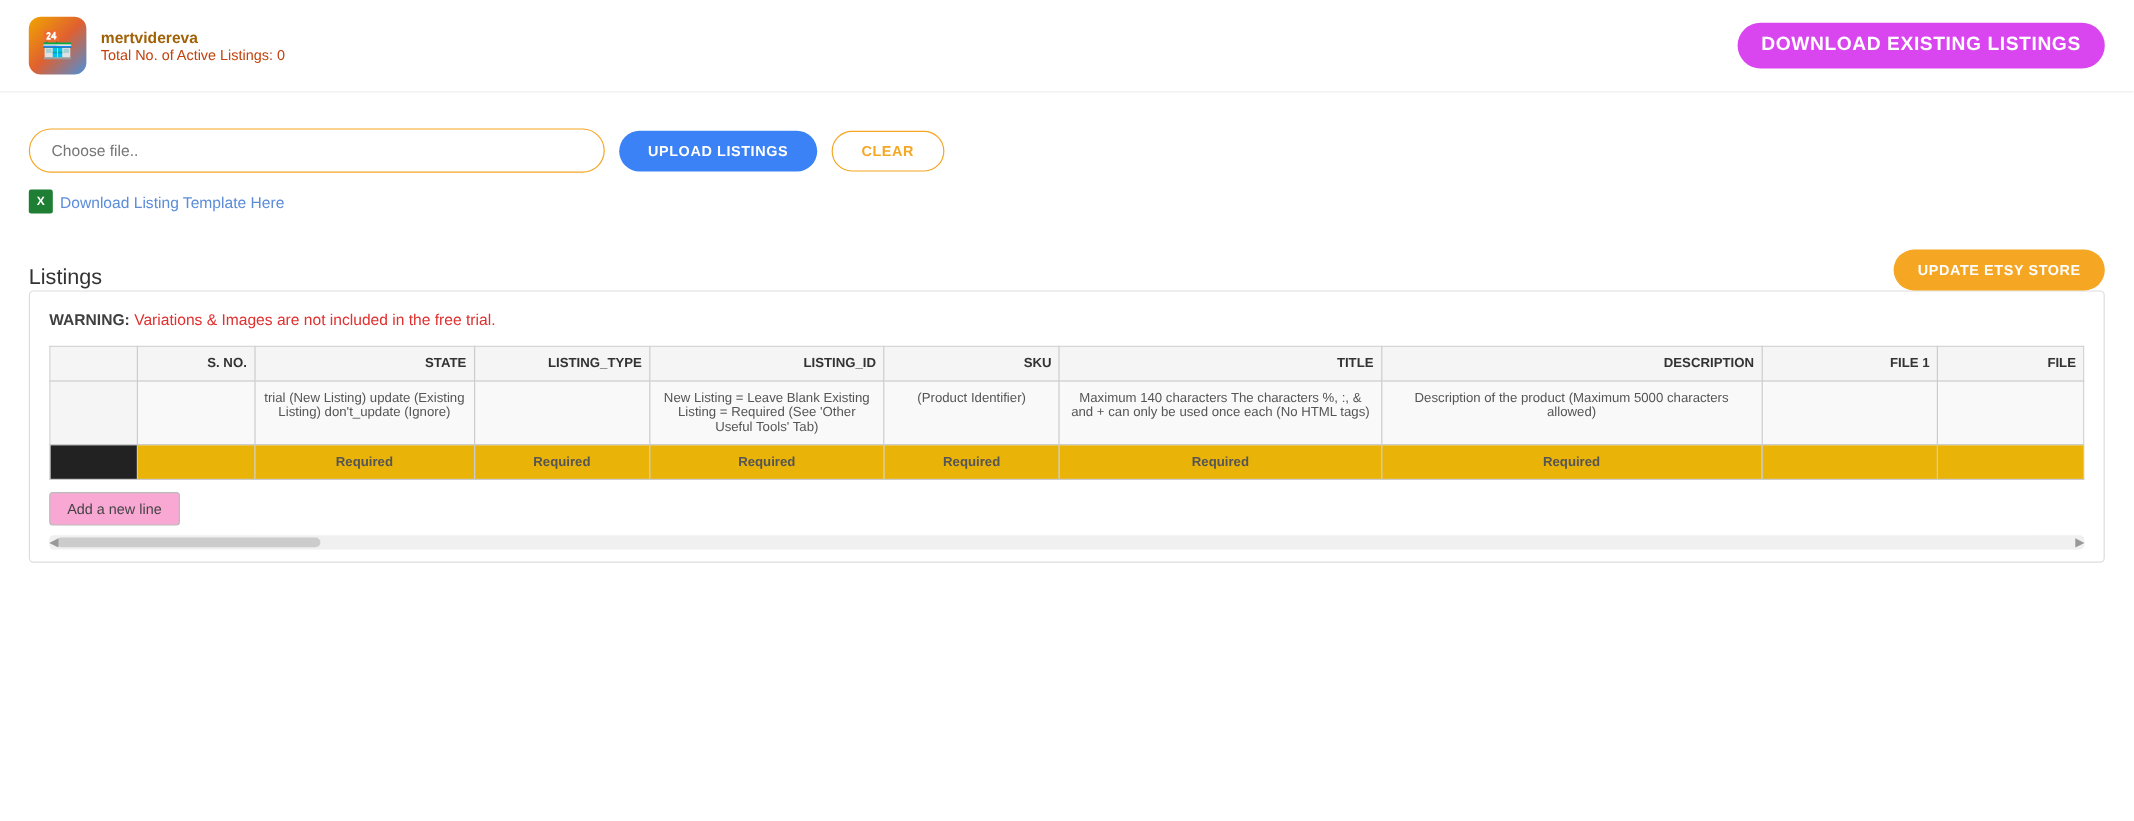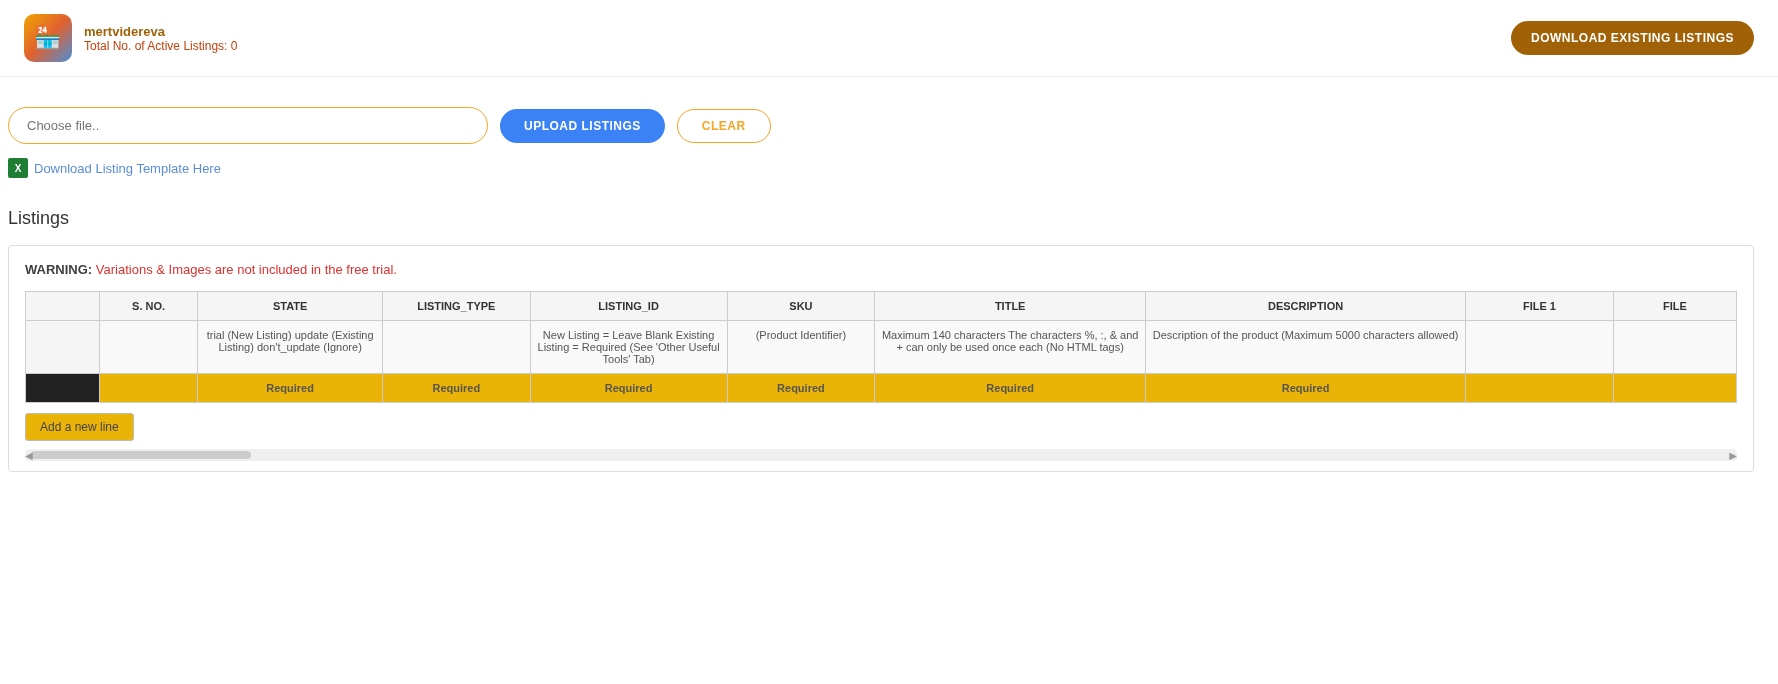--- a/index.html
+++ b/index.html
@@ -31,35 +31,35 @@
     .store-info .store-name {
       font-size: 13px;
       font-weight: 600;
       color: #a16207;
     }
     .store-info .store-subtitle {
       font-size: 12px;
       color: #c2410c;
     }
     .btn-download-existing {
-      background: #a16207;
+      background: #d946ef;
       color: #fff;
       border: none;
       border-radius: 20px;
       padding: 10px 20px;
-      font-size: 12px;
+      font-size: 16px;
       font-weight: 700;
       cursor: pointer;
       letter-spacing: 0.5px;
       text-transform: uppercase;
     }
 
     
     .main-content {
-      padding: 30px 24px 20px 8px;
+      padding: 30px 24px 20px 24px;
     }
 
     
     .upload-row {
       display: flex;
       align-items: center;
       gap: 12px;
       margin-bottom: 14px;
     }
     .file-input-wrapper {
@@ -125,21 +125,21 @@
       color: #5b8dd9;
       text-decoration: none;
       font-size: 13px;
     }
 
     
     .listings-header {
       display: flex;
       align-items: flex-end;
       justify-content: space-between;
-      margin-bottom: 16px;
+      margin-bottom: 0;
     }
     .listings-title {
       font-size: 18px;
       font-weight: 500;
       color: #333;
     }
     .btn-update-etsy {
       background: #f5a623;
       color: #fff;
       border: none;
@@ -178,21 +178,21 @@
     }
     table.sheet {
       border-collapse: collapse;
       min-width: 1400px;
       width: 100%;
     }
     table.sheet th {
       background: #f5f5f5;
       border: 1px solid #ccc;
       padding: 8px 6px;
-      text-align: center;
+      text-align: right;
       font-size: 11px;
       font-weight: 700;
       color: #333;
       text-transform: uppercase;
       white-space: nowrap;
     }
     table.sheet td {
       border: 1px solid #ccc;
       padding: 8px 6px;
       text-align: center;
@@ -226,21 +226,21 @@
       font-weight: 700;
       font-size: 11px;
       text-align: center;
     }
     .required-row td.col-rownum {
       background: #222;
     }
 
     .add-line-btn {
       margin-top: 10px;
-      background: #eab308;
+      background: #f9a8d4;
       border: 1px solid #bbb;
       border-radius: 3px;
       padding: 6px 14px;
       font-size: 12px;
       cursor: pointer;
       color: #444;
     }
 
     
     .scrollbar-row {
@@ -296,20 +296,21 @@
     <button class="btn-clear">CLEAR</button>
   </div>
 
   <div class="template-link">
     <div class="excel-icon">X</div>
     <a href="#">Download Listing Template Here</a>
   </div>
 
   <div class="listings-header">
     <div class="listings-title">Listings</div>
+    <button class="btn-update-etsy">UPDATE ETSY STORE</button>
   </div>
 
   <div class="table-container">
 
     
     <div class="warning-bar">
       <span class="warn-label">WARNING:</span>
       <span class="warn-text">  Variations &amp; Images are not included in the free trial.</span>
     </div>
 

